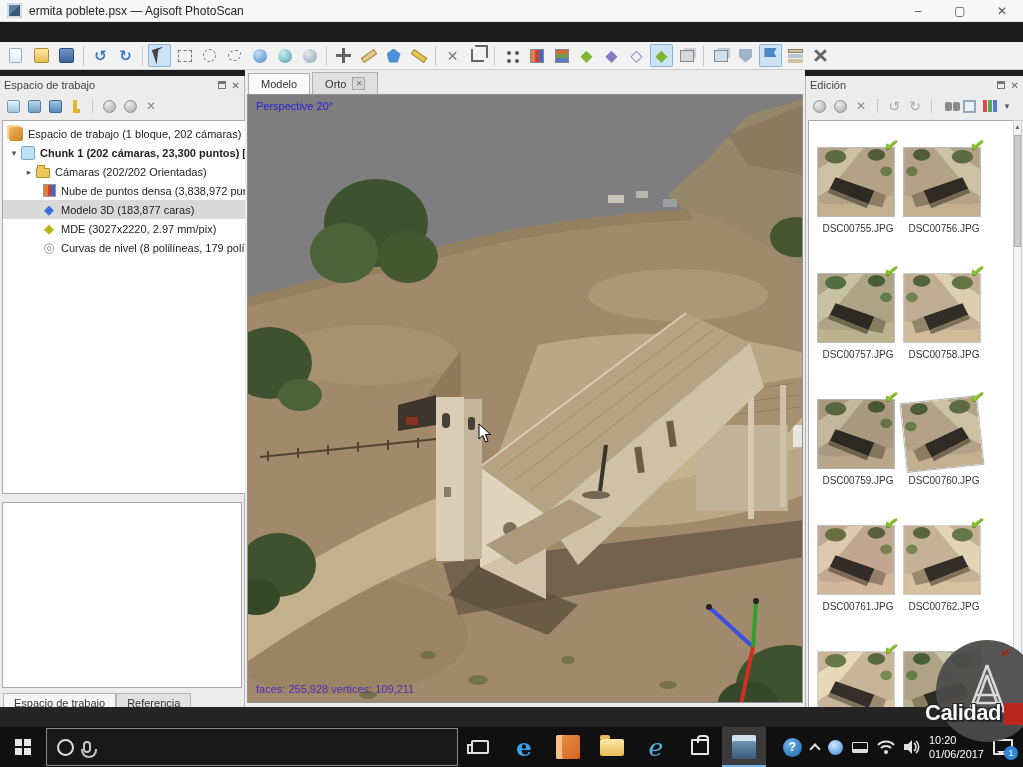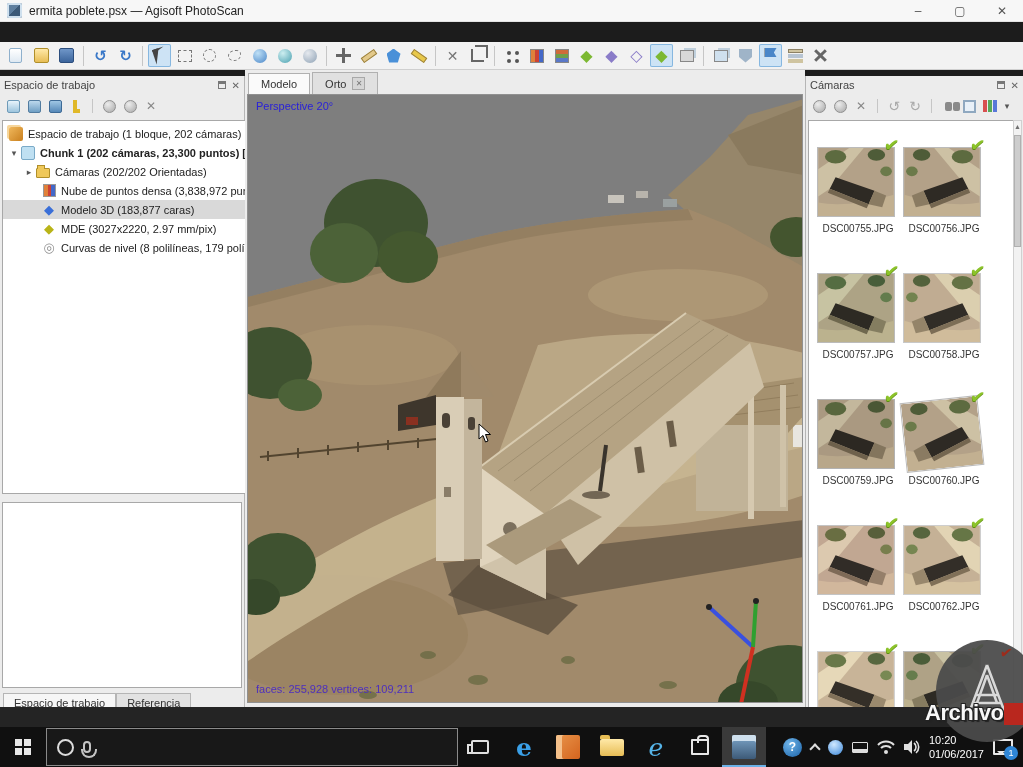--- a/index.html
+++ b/index.html
@@ -495,21 +495,21 @@
         </g>
       </svg>
       <svg class="vp-cursor" width="14" height="20" viewBox="0 0 14 20">
         <polygon points="1,1 1,16 5,12.5 7.5,19 10,18 7.5,11.5 12.5,11.5" fill="#fff" stroke="#000" stroke-width="1"></polygon>
       </svg>
     </div>
   </div>
 
   <div class="dock dock-right">
     <div class="caption">
-      <span>Cámaras</span>
+      <span>Edición</span>
       <span class="cap-icons">
         <span class="pin"></span>
         <span class="cap-x">✕</span>
       </span>
     </div>
     <div class="panel-tools">
       <span class="pt">
           <span class="gray-ball"></span>
         </span>
       <span class="pt">
@@ -668,16 +668,16 @@
   <div class="wm-circle">
     <svg width="64" height="60" viewBox="0 0 64 60">
       <g stroke="#e8e8e8" stroke-width="2.5" fill="none" opacity=".9">
         <path d="M32,4 L14,52 M32,4 L50,52"></path>
         <path d="M32,14 L22,42 M32,14 L42,42"></path>
         <path d="M20,34 L44,34 M17,42 L47,42 M14,50 L50,50"></path>
       </g>
     </svg>
   </div>
   <span class="wm-mark">✔</span>
-  <span class="wm-text">Archivo</span>
+  <span class="wm-text">Calidad</span>
   <span class="wm-red"></span>
 
 </div>
 
 </body></html>

